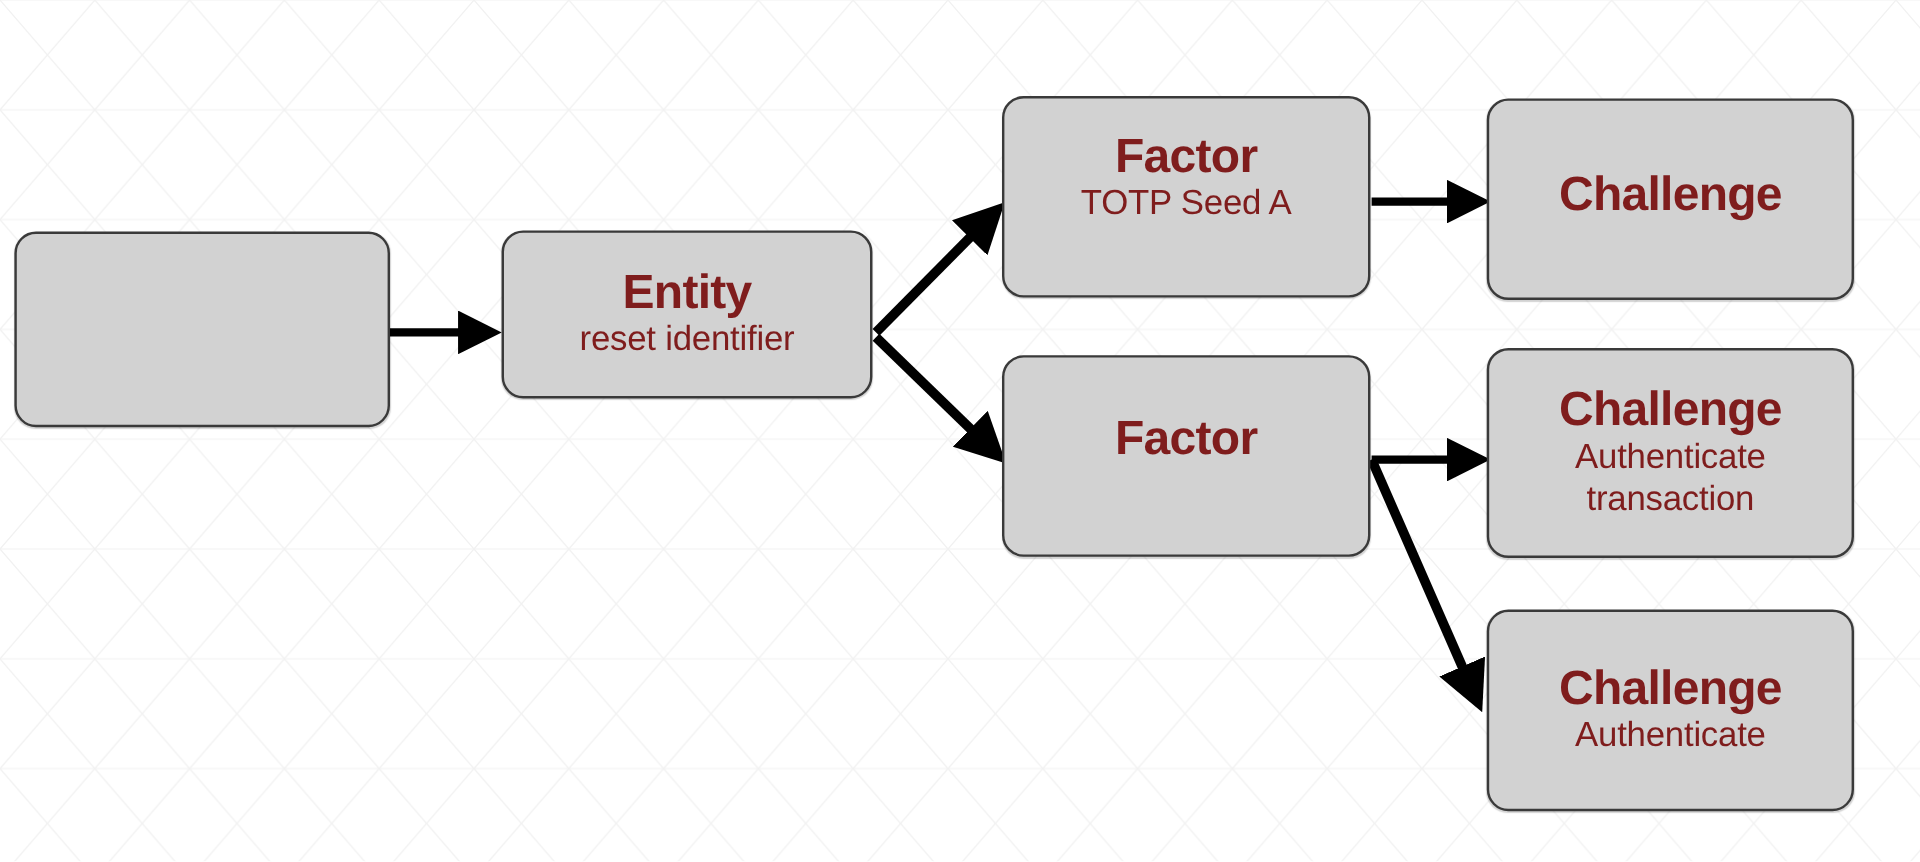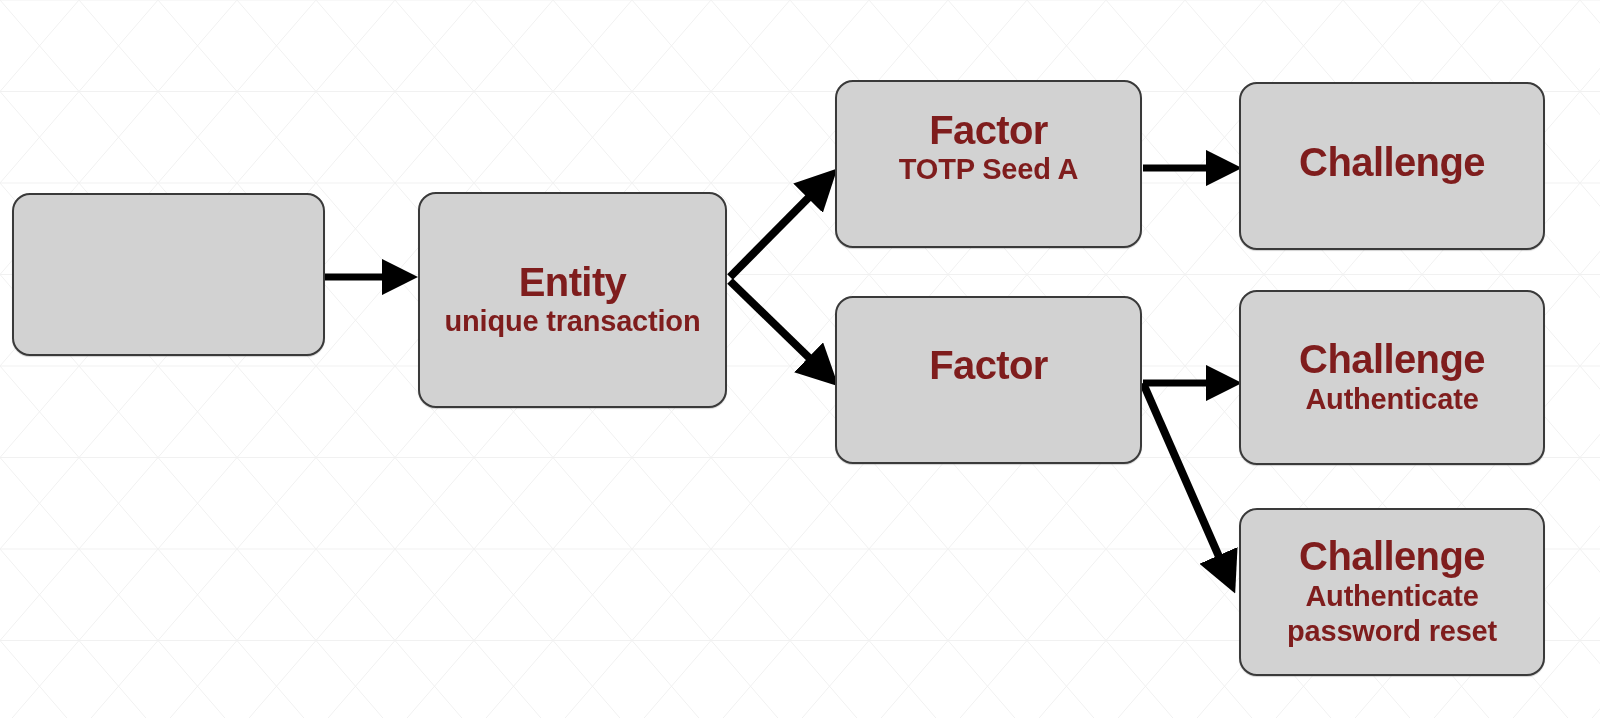--- a/index.html
+++ b/index.html
@@ -53,29 +53,29 @@
     padding: 4px 10px;
   }
   .node-title {
     font-weight: bold;
     font-size: 40px;
     line-height: 1.04;
     letter-spacing: -0.6px;
     white-space: nowrap;
   }
   .node-sub {
-    font-weight: bold;
+    font-weight: normal;
     font-size: 29px;
     line-height: 1.18;
     letter-spacing: -0.2px;
     margin-top: 1px;
   }
   
   #node-service   { left: 12px;   top: 193px; width: 313px; height: 163px; }
-  #node-entity    { left: 418px;  top: 192px; width: 309px; height: 216px; }
+  #node-entity    { left: 418px;  top: 192px; width: 309px; height: 140px; }
   #node-factor-a  { left: 835px;  top: 80px;  width: 307px; height: 168px; }
   #node-factor-b  { left: 835px;  top: 296px; width: 307px; height: 168px; }
   #node-challenge-login       { left: 1239px; top: 82px;  width: 306px; height: 168px; }
   #node-challenge-transaction { left: 1239px; top: 290px; width: 306px; height: 175px; }
   #node-challenge-password    { left: 1239px; top: 508px; width: 306px; height: 168px; }
 
   
   #node-factor-a .node-stack,
   #node-factor-b .node-stack,
   #node-service .node-stack,
@@ -125,21 +125,21 @@
   </svg>
 
   <div class="node" id="node-service">
     <div class="node-stack">
     </div>
   </div>
 
   <div class="node" id="node-entity">
     <div class="node-stack">
       <div class="node-title">Entity</div>
-      <div class="node-sub">unique transaction</div>
+      <div class="node-sub">reset identifier</div>
     </div>
   </div>
 
   <div class="node" id="node-factor-a">
     <div class="node-stack">
       <div class="node-title">Factor</div>
       <div class="node-sub">TOTP Seed A</div>
     </div>
   </div>
 
@@ -152,24 +152,24 @@
   <div class="node" id="node-challenge-login">
     <div class="node-stack">
       <div class="node-title">Challenge</div>
     </div>
   </div>
 
   <div class="node" id="node-challenge-transaction">
     <div class="node-stack">
       <div class="node-title">Challenge</div>
       <div class="node-sub">Authenticate</div>
+      <div class="node-sub">transaction</div>
     </div>
   </div>
 
   <div class="node" id="node-challenge-password">
     <div class="node-stack">
       <div class="node-title">Challenge</div>
       <div class="node-sub">Authenticate</div>
-      <div class="node-sub">password reset</div>
     </div>
   </div>
 
 </div>
 
 </body></html>

